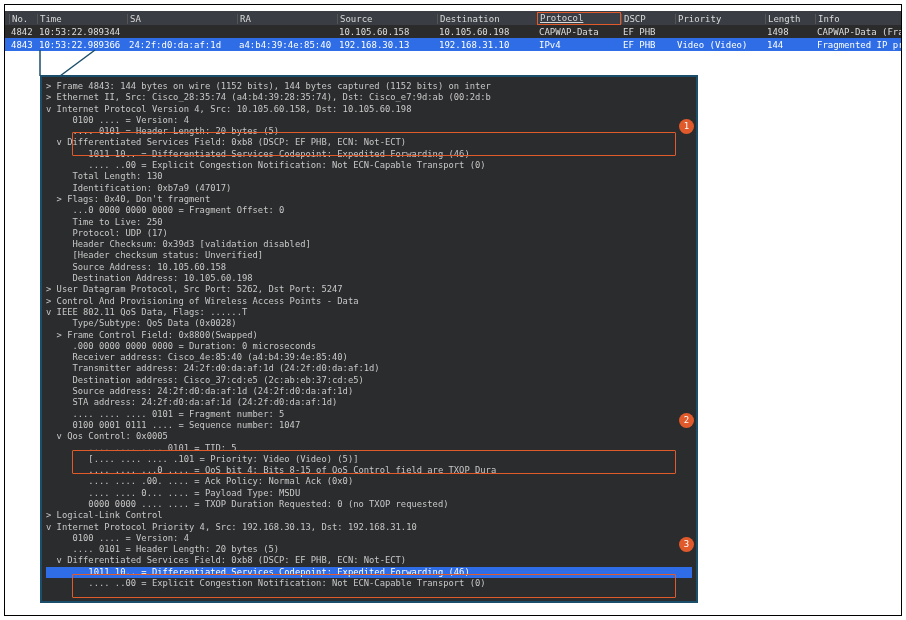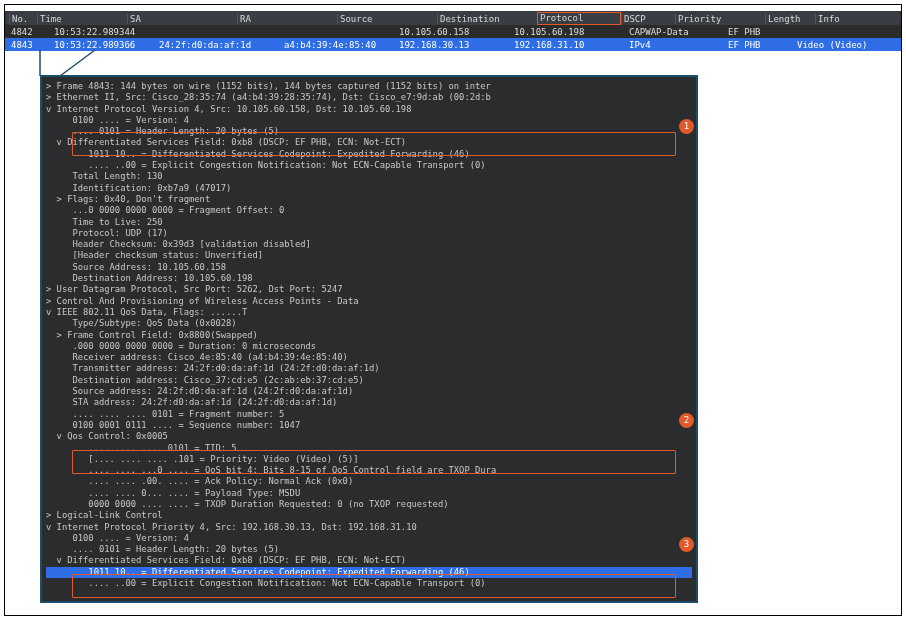--- a/index.html
+++ b/index.html
@@ -30,31 +30,31 @@
     grid-template-columns: 28px 90px 110px 100px 100px 100px 84px 54px 90px 50px 90px;
     align-items: center;
     padding: 1px 0 1px 4px;
     height: 13px;
   }
   .pkt-header {
     background: #3a3e44;
     color: #dadada;
     font-weight: normal;
     height: 14px;
-    border-radius: 6px;
   }
   .pkt-header span { border-left: 1px solid #555; padding-left: 2px; }
-  .pkt-row { background: #2b2b2b; color: #ddd; gap: 15px; }
+  .pkt-row { background: #2b2b2b; color: #ddd; }
   .pkt-row span { padding-left: 2px; white-space: nowrap; overflow: hidden; }
   .pkt-row.selected { background: #2e6de6; color: #fff; }
   .pkt-header .protocol-box {
     border: 1.5px solid #e05a2b;
     padding: 0 2px;
     height: 13px;
     line-height: 11px;
+    text-decoration: underline;
   }
 
   .connector {
     position: absolute;
     left: 35px; top: 45px;
     width: 55px; height: 30px;
     pointer-events: none;
   }
   .connector svg { overflow: visible; }
 

